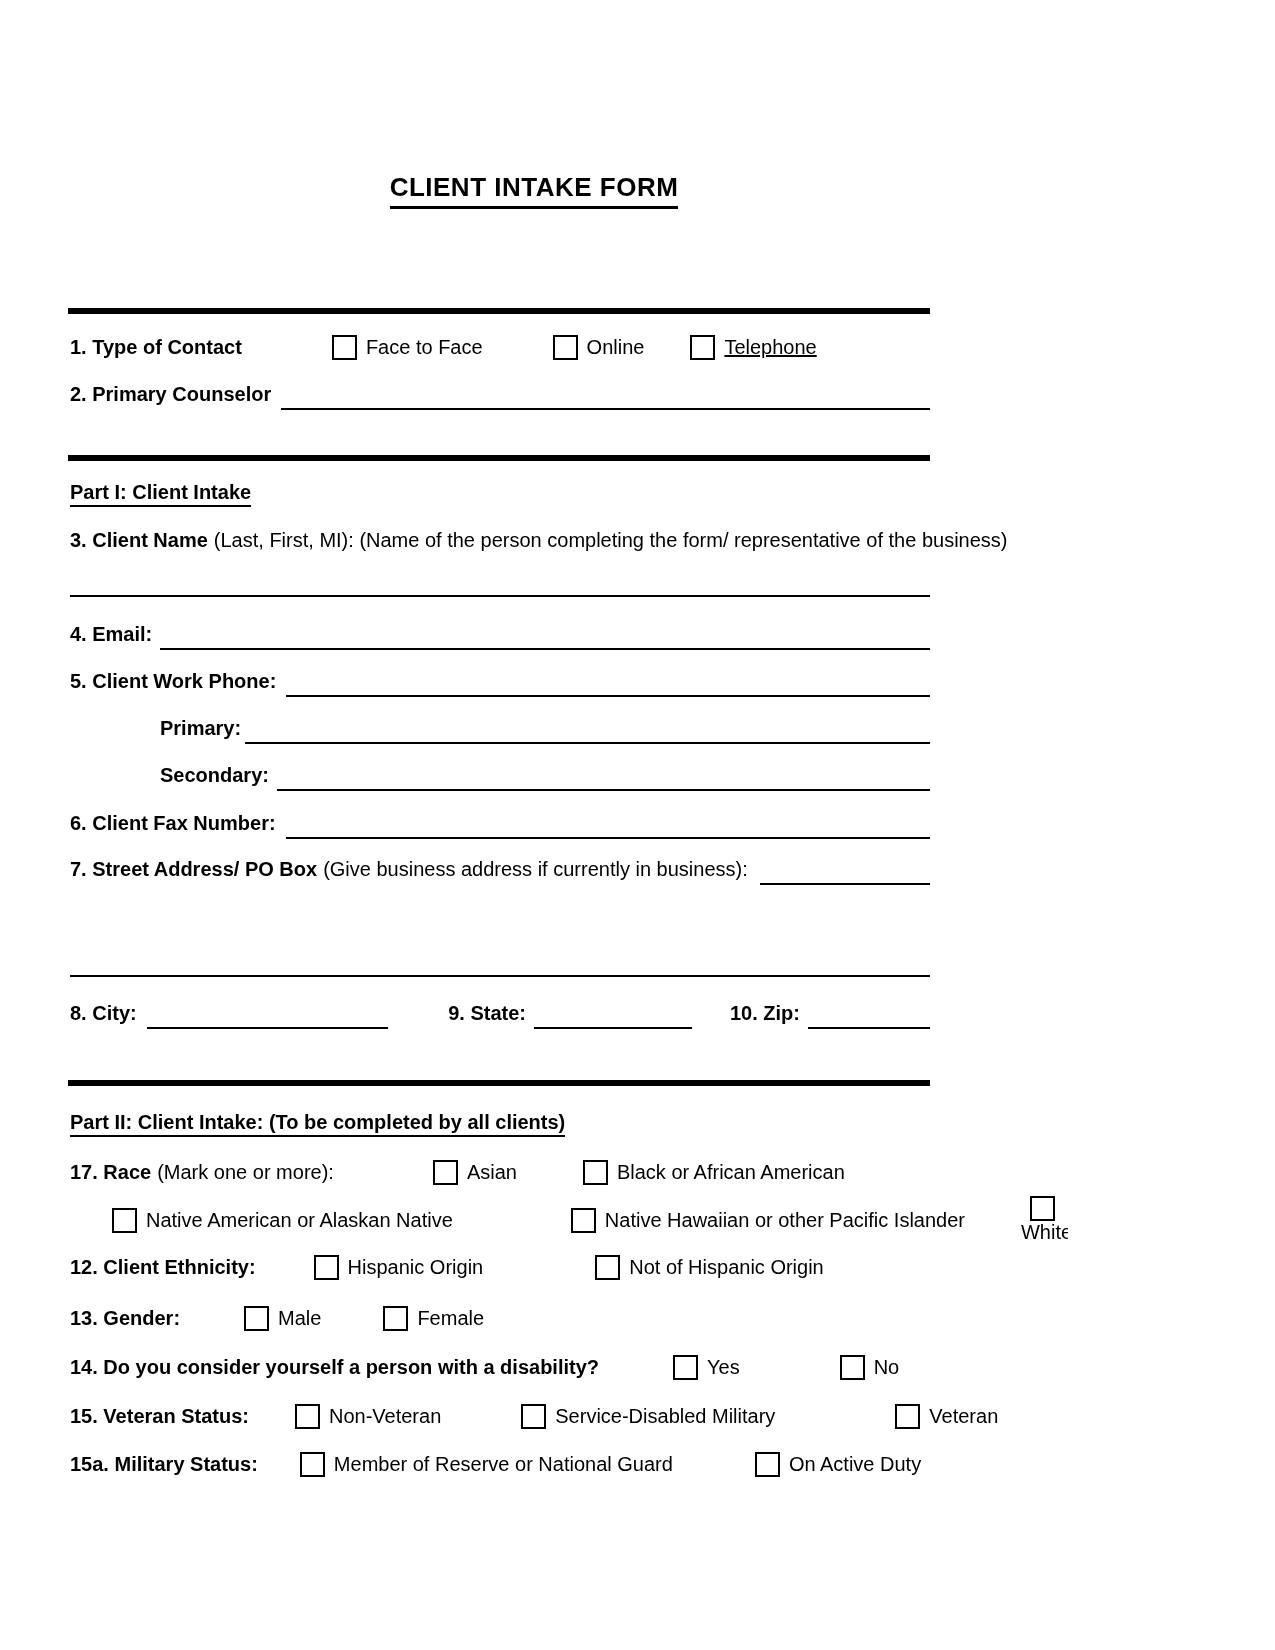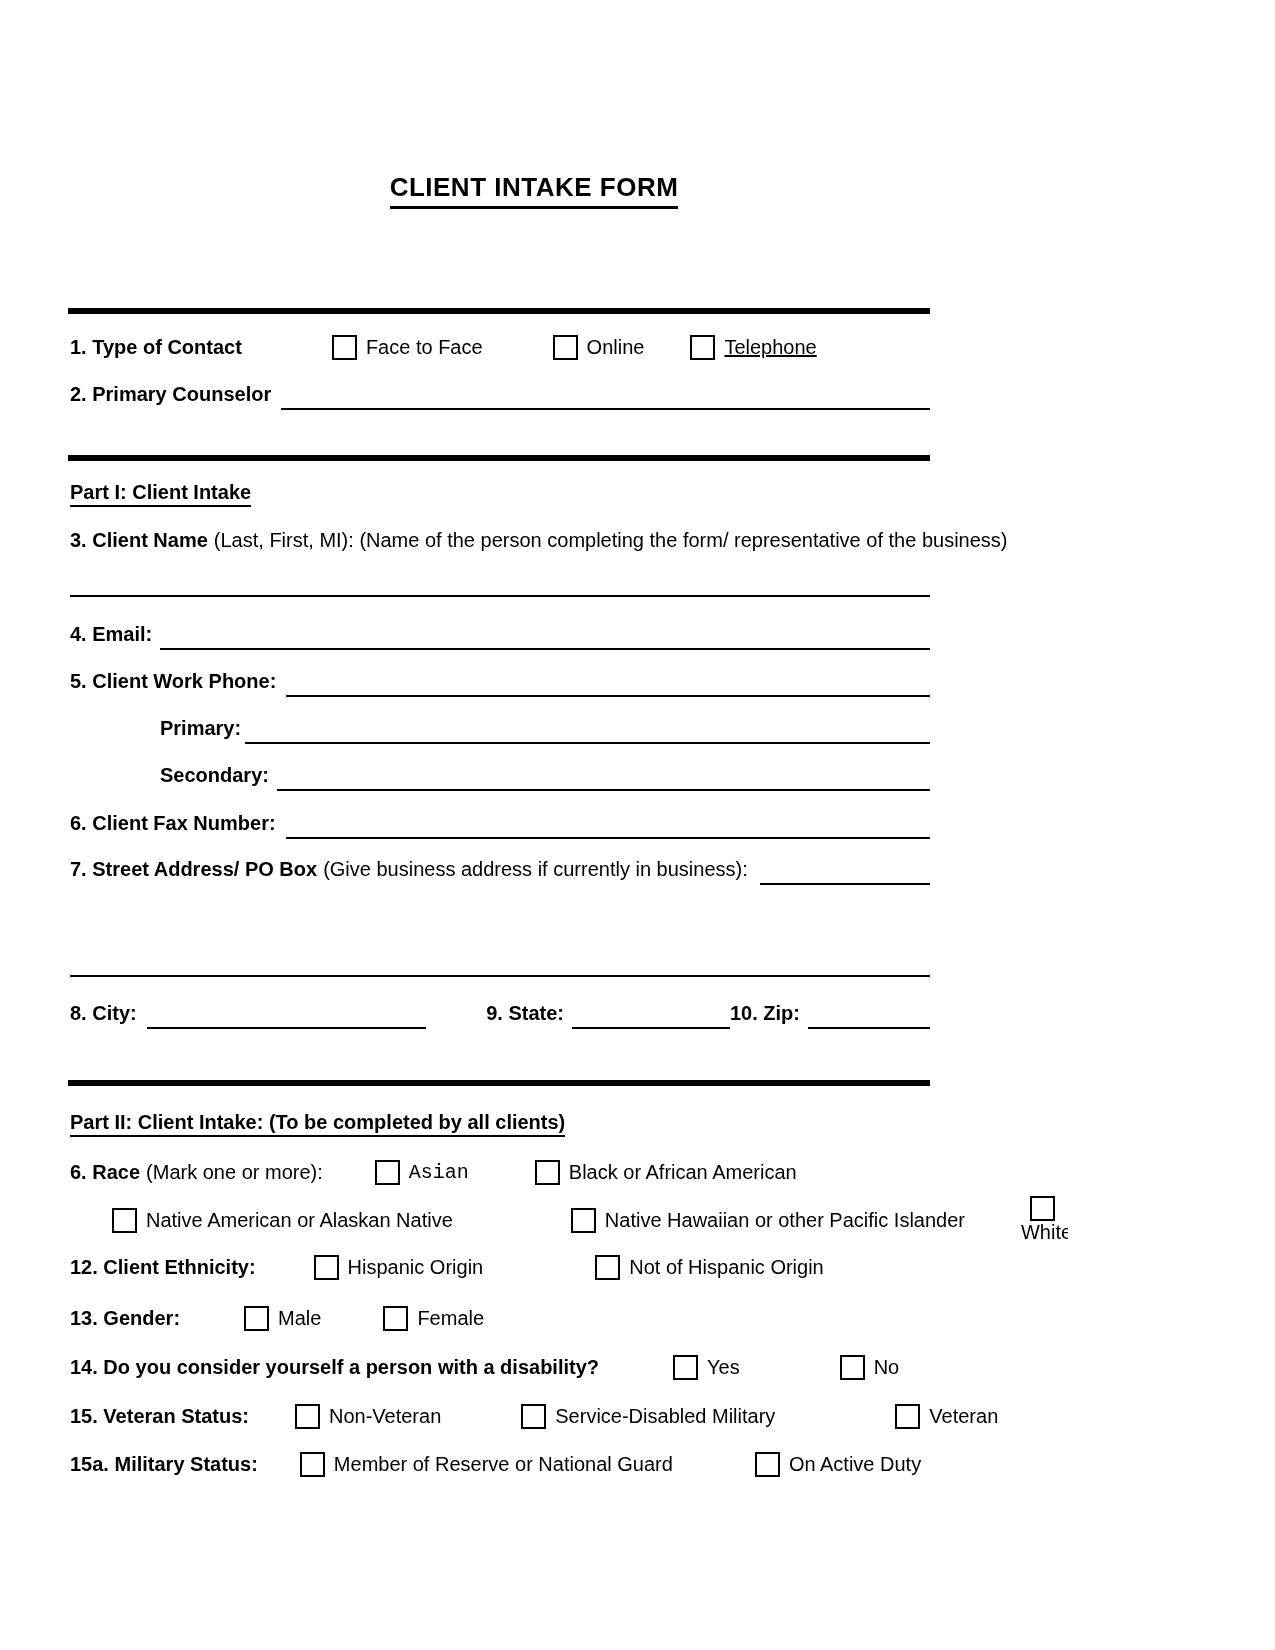--- a/index.html
+++ b/index.html
@@ -110,34 +110,34 @@
   </div>
   <div class="row" style="top:943px;height:34px;">
     <span class="fill"></span>
   </div>
 
   <div class="row" style="top:997px;">
     <span class="b">8. City:</span>
     <span class="fill" style="margin-left:10px;"></span>
     <span class="b" style="margin-left:60px;">9. State:</span>
     <span class="fillw" style="width:158px;margin-left:8px;"></span>
-    <span class="b" style="">10. Zip:</span>
+    <span class="b" style="margin-left:38px;">10. Zip:</span>
     <span class="fillw" style="width:122px;margin-left:8px;"></span>
   </div>
 
   <div class="rule" style="top:1080px;"></div>
 
   <div class="row" style="top:1108px;">
     <span class="b u">Part II: Client Intake: (To be completed by all clients)</span>
   </div>
 
   <div class="row" style="top:1156px;">
-    <span class="b">6. Race</span>
+    <span class="b">17. Race</span>
     <span class="note">(Mark one or more):</span>
-    <span class="opt" style="margin-left:52px;font-family:Liberation Mono, monospace;">
+    <span class="opt" style="margin-left:99px;">
       <span class="cb"></span>
       <span>Asian</span>
     </span>
     <span class="opt" style="margin-left:66px;">
       <span class="cb"></span>
       <span>Black or African American</span>
     </span>
   </div>
 
   <div class="row" style="top:1204px;left:112px;">

